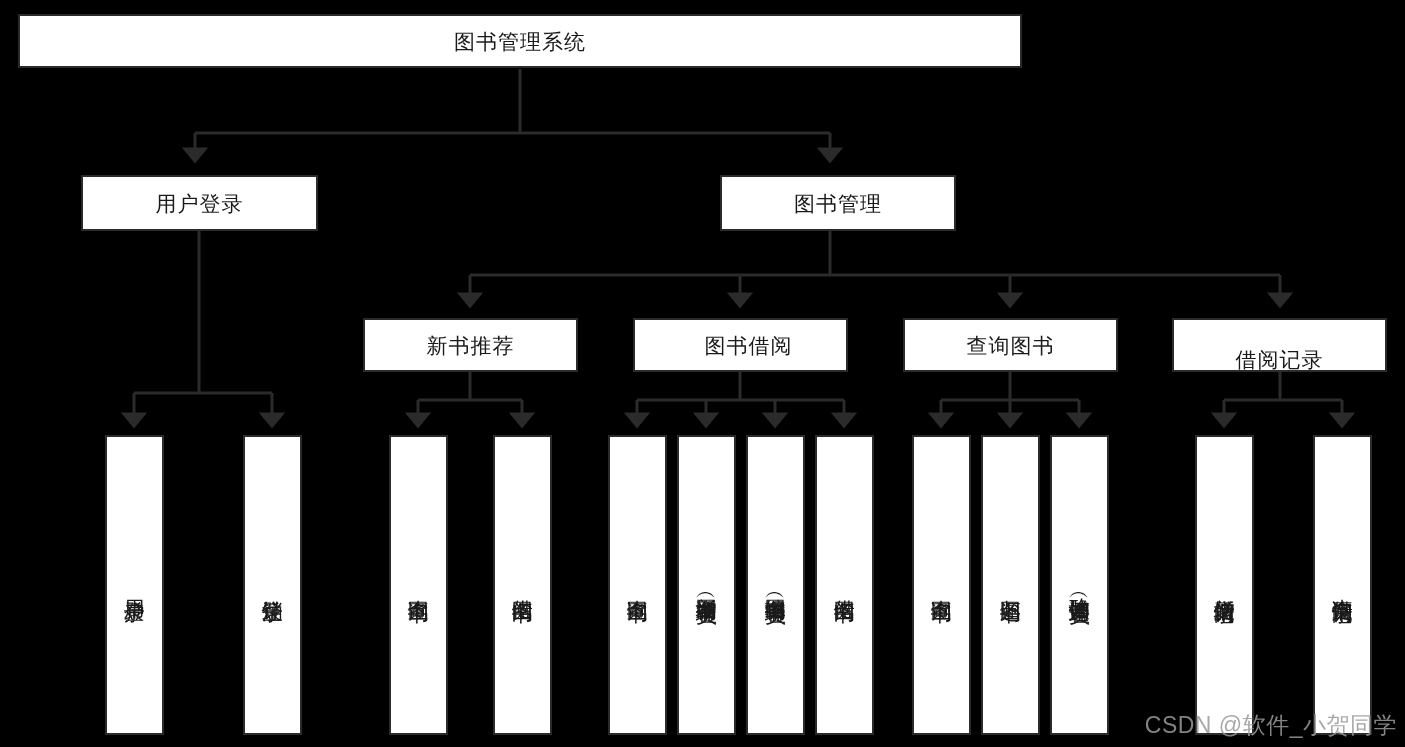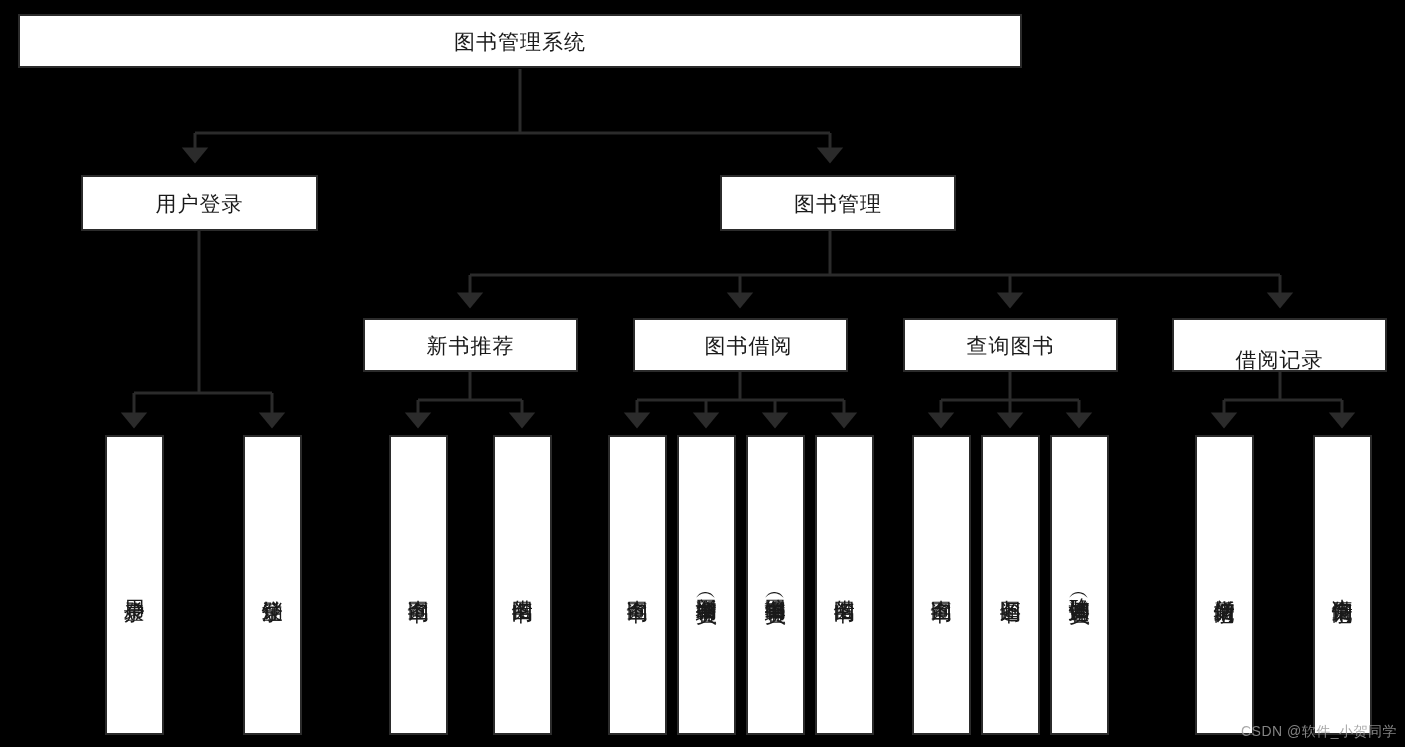--- a/index.html
+++ b/index.html
@@ -51,21 +51,21 @@
     font-size: 21px;
     line-height: 1.22;
     letter-spacing: 1px;
     text-align: center;
     max-height: 100%;
   }
   .watermark {
     position: absolute;
     right: 8px;
     bottom: 6px;
-    font-size: 14px;
+    font-size: 23px;
     color: #9a9a9a;
     white-space: nowrap;
     opacity: 0.85;
     letter-spacing: 0.5px;
   }
 </style>
 </head>
 <body>
 
 <div id="canvas">

